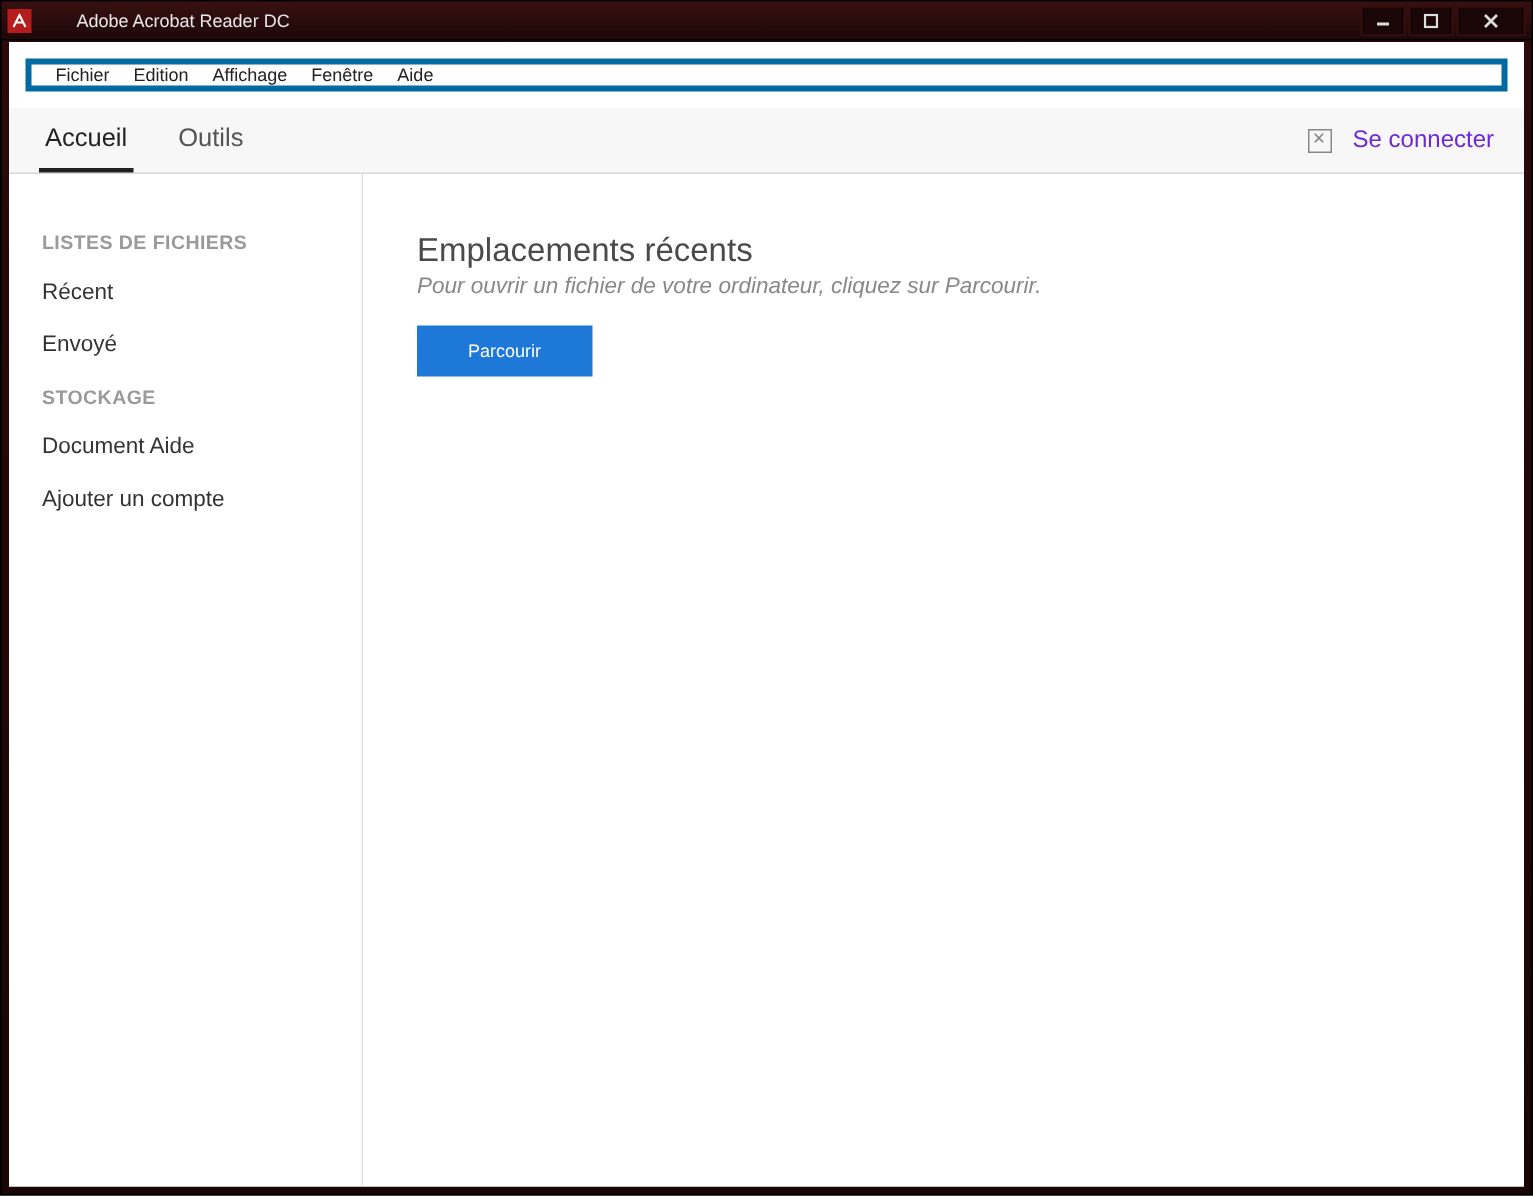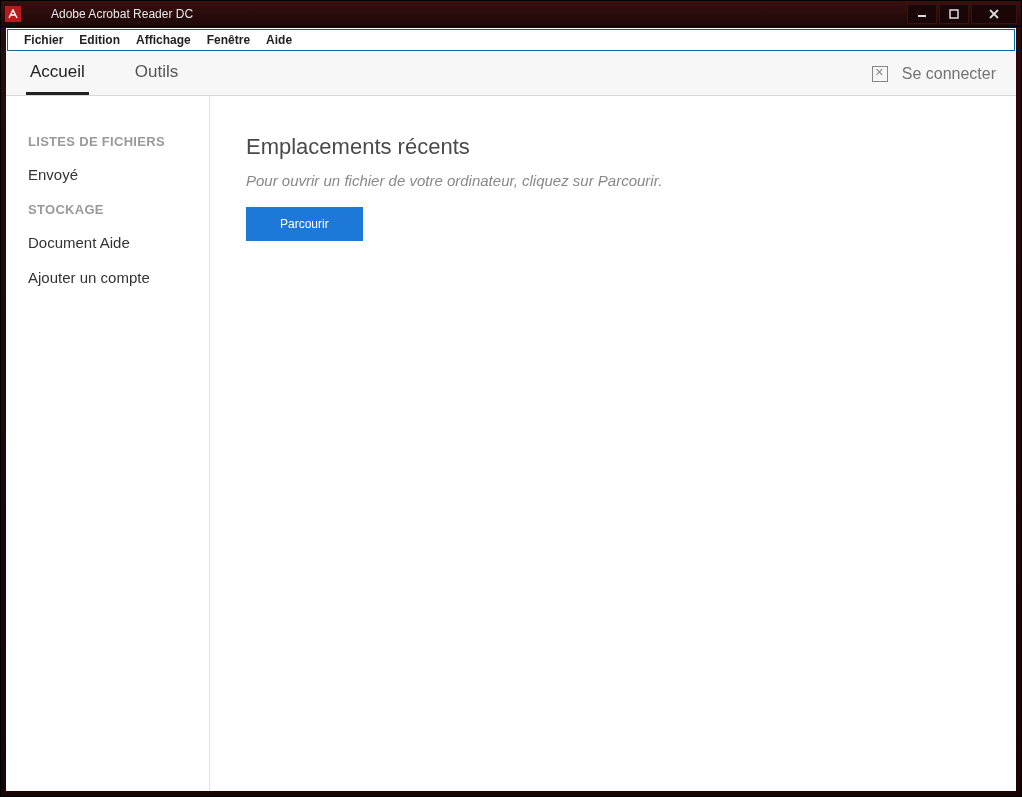--- a/index.html
+++ b/index.html
@@ -6,39 +6,39 @@
   body { width: 1022px; height: 797px; background: #000; overflow: hidden; }
   .window-frame { width: 1022px; height: 797px; background: linear-gradient(to bottom,#2b0a0a,#1a0505); border: 1px solid #000; position: relative; }
   .titlebar { height: 26px; background: linear-gradient(to bottom,#381010 0%,#1e0808 100%); display: flex; align-items: center; padding-left: 4px; color: #e8e8e8; font-size: 12px; border-bottom: 1px solid #000; gap: 24px; }
   .titlebar .app-icon { width: 16px; height: 16px; background: #b71c1c; display: inline-flex; align-items: center; justify-content: center; color: #fff; font-size: 11px; font-weight: bold; margin-right: 6px; }
   .titlebar .title-text { flex: 0 0 auto; }
   .titlebar .spacer { flex: 1; }
   .win-controls { display: flex; height: 20px; margin-right: 4px; }
   .win-btn { width: 30px; height: 20px; background: #1a0606; border: 1px solid #3a1010; margin-left: 2px; display:flex; align-items:center; justify-content:center; color:#ddd; font-size:11px; font-weight:bold; cursor:default; }
   .win-btn.close { width: 46px; }
   .client-area { position: absolute; top:27px; left:5px; right:5px; bottom:5px; background:#fff; display:flex; flex-direction:column; }
-  .menubar { height:22px; background:#fff; display:flex; align-items:center; border-bottom:1px solid #d9d9d9; padding-left:8px; margin:1px; border:1px solid #0369a1;font-weight:bold; }
+  .menubar { height:22px; background:#fff; display:flex; align-items:center; border-bottom:1px solid #d9d9d9; padding-left:8px; margin:11px; border:4px solid #0369a1; }
   .menubar .menu-item { font-size:12px; color:#222; padding:2px 8px; cursor:default; }
   .toolbar { height:44px; background:#f7f7f7; border-bottom:1px solid #d8d8d8; display:flex; align-items:center; padding: 0 20px 0 20px; }
-  .toolbar .tabset { display:flex; align-items:flex-end; height:100%;gap:16px; }
+  .toolbar .tabset { display:flex; align-items:flex-end; height:100%; }
   .toolbar .tab { font-size:17px; color:#555; padding: 0 4px 4px 4px; margin-right: 26px; cursor:default; height: 100%; display:flex; align-items:center; position:relative; }
   .toolbar .tab.active { color:#222; }
   .toolbar .tab.active::after { content:""; position:absolute; left:0; right:0; bottom:0; height:3px; background:#222; }
   .toolbar .spacer { flex:1; }
   .toolbar .right-actions { display:flex; align-items:center; gap:14px; }
   .signin-icon { width:16px; height:16px; border:1px solid #888; position:relative; }
   .signin-icon::before { content:"✕"; position:absolute; top:-1px; left:2px; font-size:11px; color:#888; }
-  .signin-text { font-size:16px; color:#737373; cursor:default;text-align:center; }
+  .signin-text { font-size:16px; color:#6d28d9; cursor:default;text-align:center; }
   .content-split { flex:1; display:flex; }
-  .sidebar { width:204px; border-right:1px solid #e1e1e1; background:#fff; padding-top:28px; }
+  .sidebar { width:236px; border-right:1px solid #e1e1e1; background:#fff; padding-top:28px; }
   .side-header { font-size:13px; color:#9a9a9a; font-weight:600; padding: 10px 22px 8px 22px; letter-spacing:0.3px; }
   .side-item { font-size:15px; color:#333; padding: 9px 22px; cursor:default; }
   .side-item.selected { background:#1e78d7; color:#fff; }
   .main { flex:1; background:#fff; padding: 38px 36px; }
-  .main-title { font-size:22px; color:#4a4a4a; font-weight:400; margin-bottom:12px; }
+  .main-title { font-size:22px; color:#4a4a4a; font-weight:400; margin-bottom:2px; }
   .main-subtitle { font-size:15px; color:#888; margin-bottom:18px;font-style:italic; }
   .primary-btn { display:inline-block; background:#1e78d7; color:#fff; font-size:12px; padding:10px 34px; border:none; cursor:default; }
 </style>
 </head>
 <body>
 
 <div class="window-frame">
   <div class="titlebar">
     <span class="app-icon">
       <svg width="10" height="10" viewBox="0 0 10 10">
@@ -85,20 +85,21 @@
       <div class="right-actions">
         <span class="signin-icon"></span>
         <span class="signin-text">Se connecter</span>
       </div>
     </div>
 
     <div class="content-split">
       <div class="sidebar">
 
         <div class="side-header">LISTES DE FICHIERS</div>
+        <div class="side-item">Récent</div>
         <div class="side-item">Envoyé</div>
 
         <div class="side-header">STOCKAGE</div>
         <div class="side-item">Document Aide</div>
         <div class="side-item">Ajouter un compte</div>
       </div>
 
       <div class="main">
         <div class="main-title">Emplacements récents</div>
         <div class="main-subtitle">Pour ouvrir un fichier de votre ordinateur, cliquez sur Parcourir.</div>

